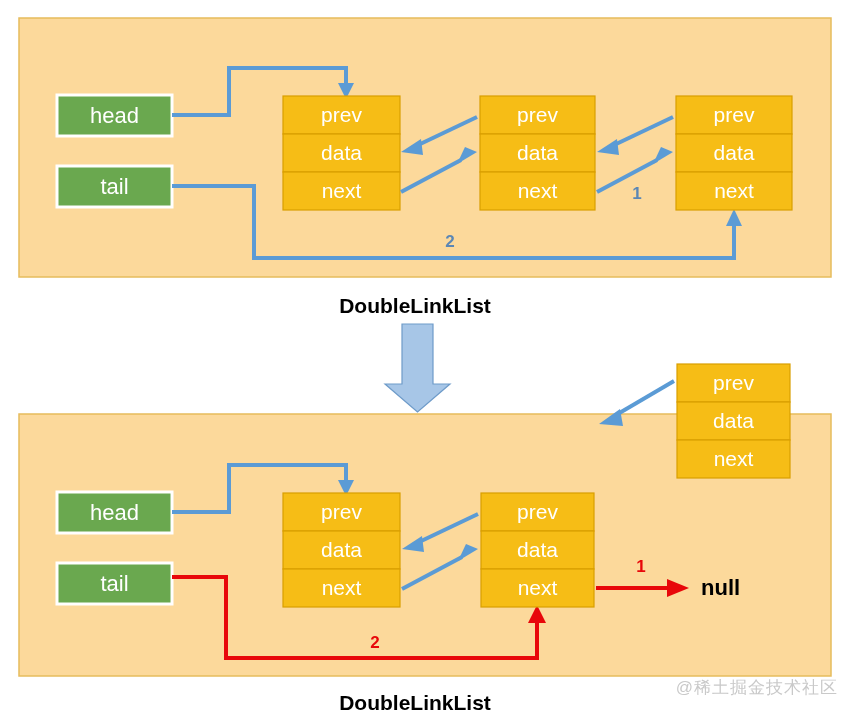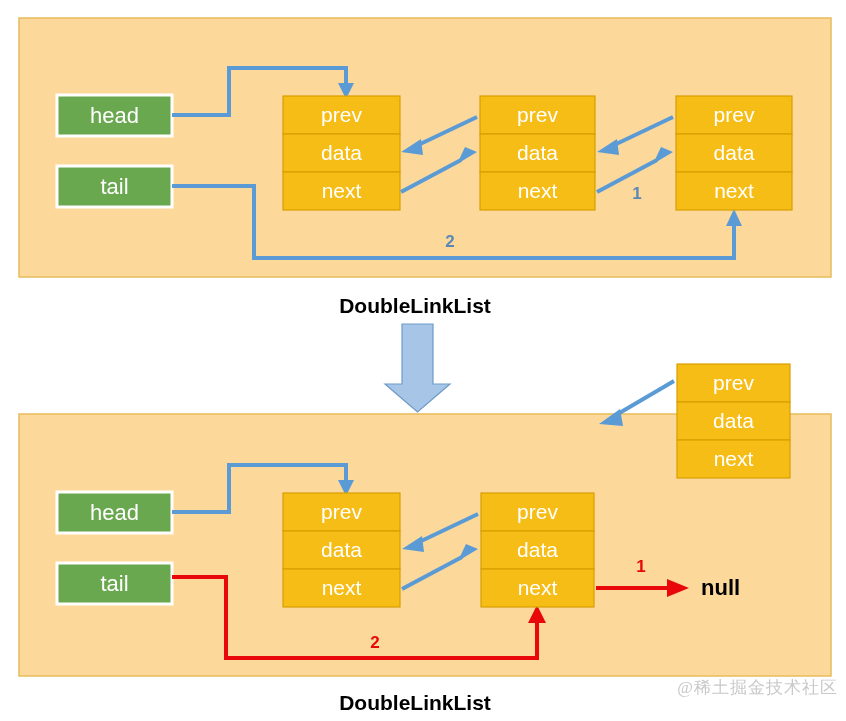--- a/index.html
+++ b/index.html
@@ -15,21 +15,21 @@
   .blue-line{stroke:#5B9BD5;stroke-width:4;fill:none;stroke-linecap:butt;stroke-linejoin:miter;}
   .blue-fill{fill:#5B9BD5;}
   .red-line{stroke:#E8070A;stroke-width:4;fill:none;}
   .red-fill{fill:#E8070A;}
   .num-blue{fill:#5B87B5;font-size:17px;font-weight:bold;font-family:"Liberation Sans","DejaVu Sans",sans-serif;text-anchor:middle;}
   .num-red{fill:#E8070A;font-size:17px;font-weight:bold;font-family:"Liberation Sans","DejaVu Sans",sans-serif;text-anchor:middle;}
   .caption{fill:#000000;font-size:21px;font-weight:bold;font-family:"Liberation Sans","DejaVu Sans",sans-serif;text-anchor:middle;}
   .nulltext{fill:#000000;font-size:22px;font-weight:bold;font-family:"Liberation Sans","DejaVu Sans",sans-serif;text-anchor:start;dominant-baseline:middle;}
   .bigarrow{fill:#A7C6E7;stroke:#6E9BC9;stroke-width:1.2;}
   .watermark{position:absolute;right:12px;bottom:22px;color:#c9c9c9;font-size:17px;
-             font-family:Liberation Serif, serif;letter-spacing:1px;white-space:nowrap;}
+             font-family:Liberation Sans, sans-serif;letter-spacing:1px;white-space:nowrap;}
 </style>
 </head>
 <body>
 
 <div id="stage">
 
   <svg class="layer" viewBox="0 0 846 721">
 
     <rect class="panel" x="15" y="18" width="812" height="259"></rect>
 

